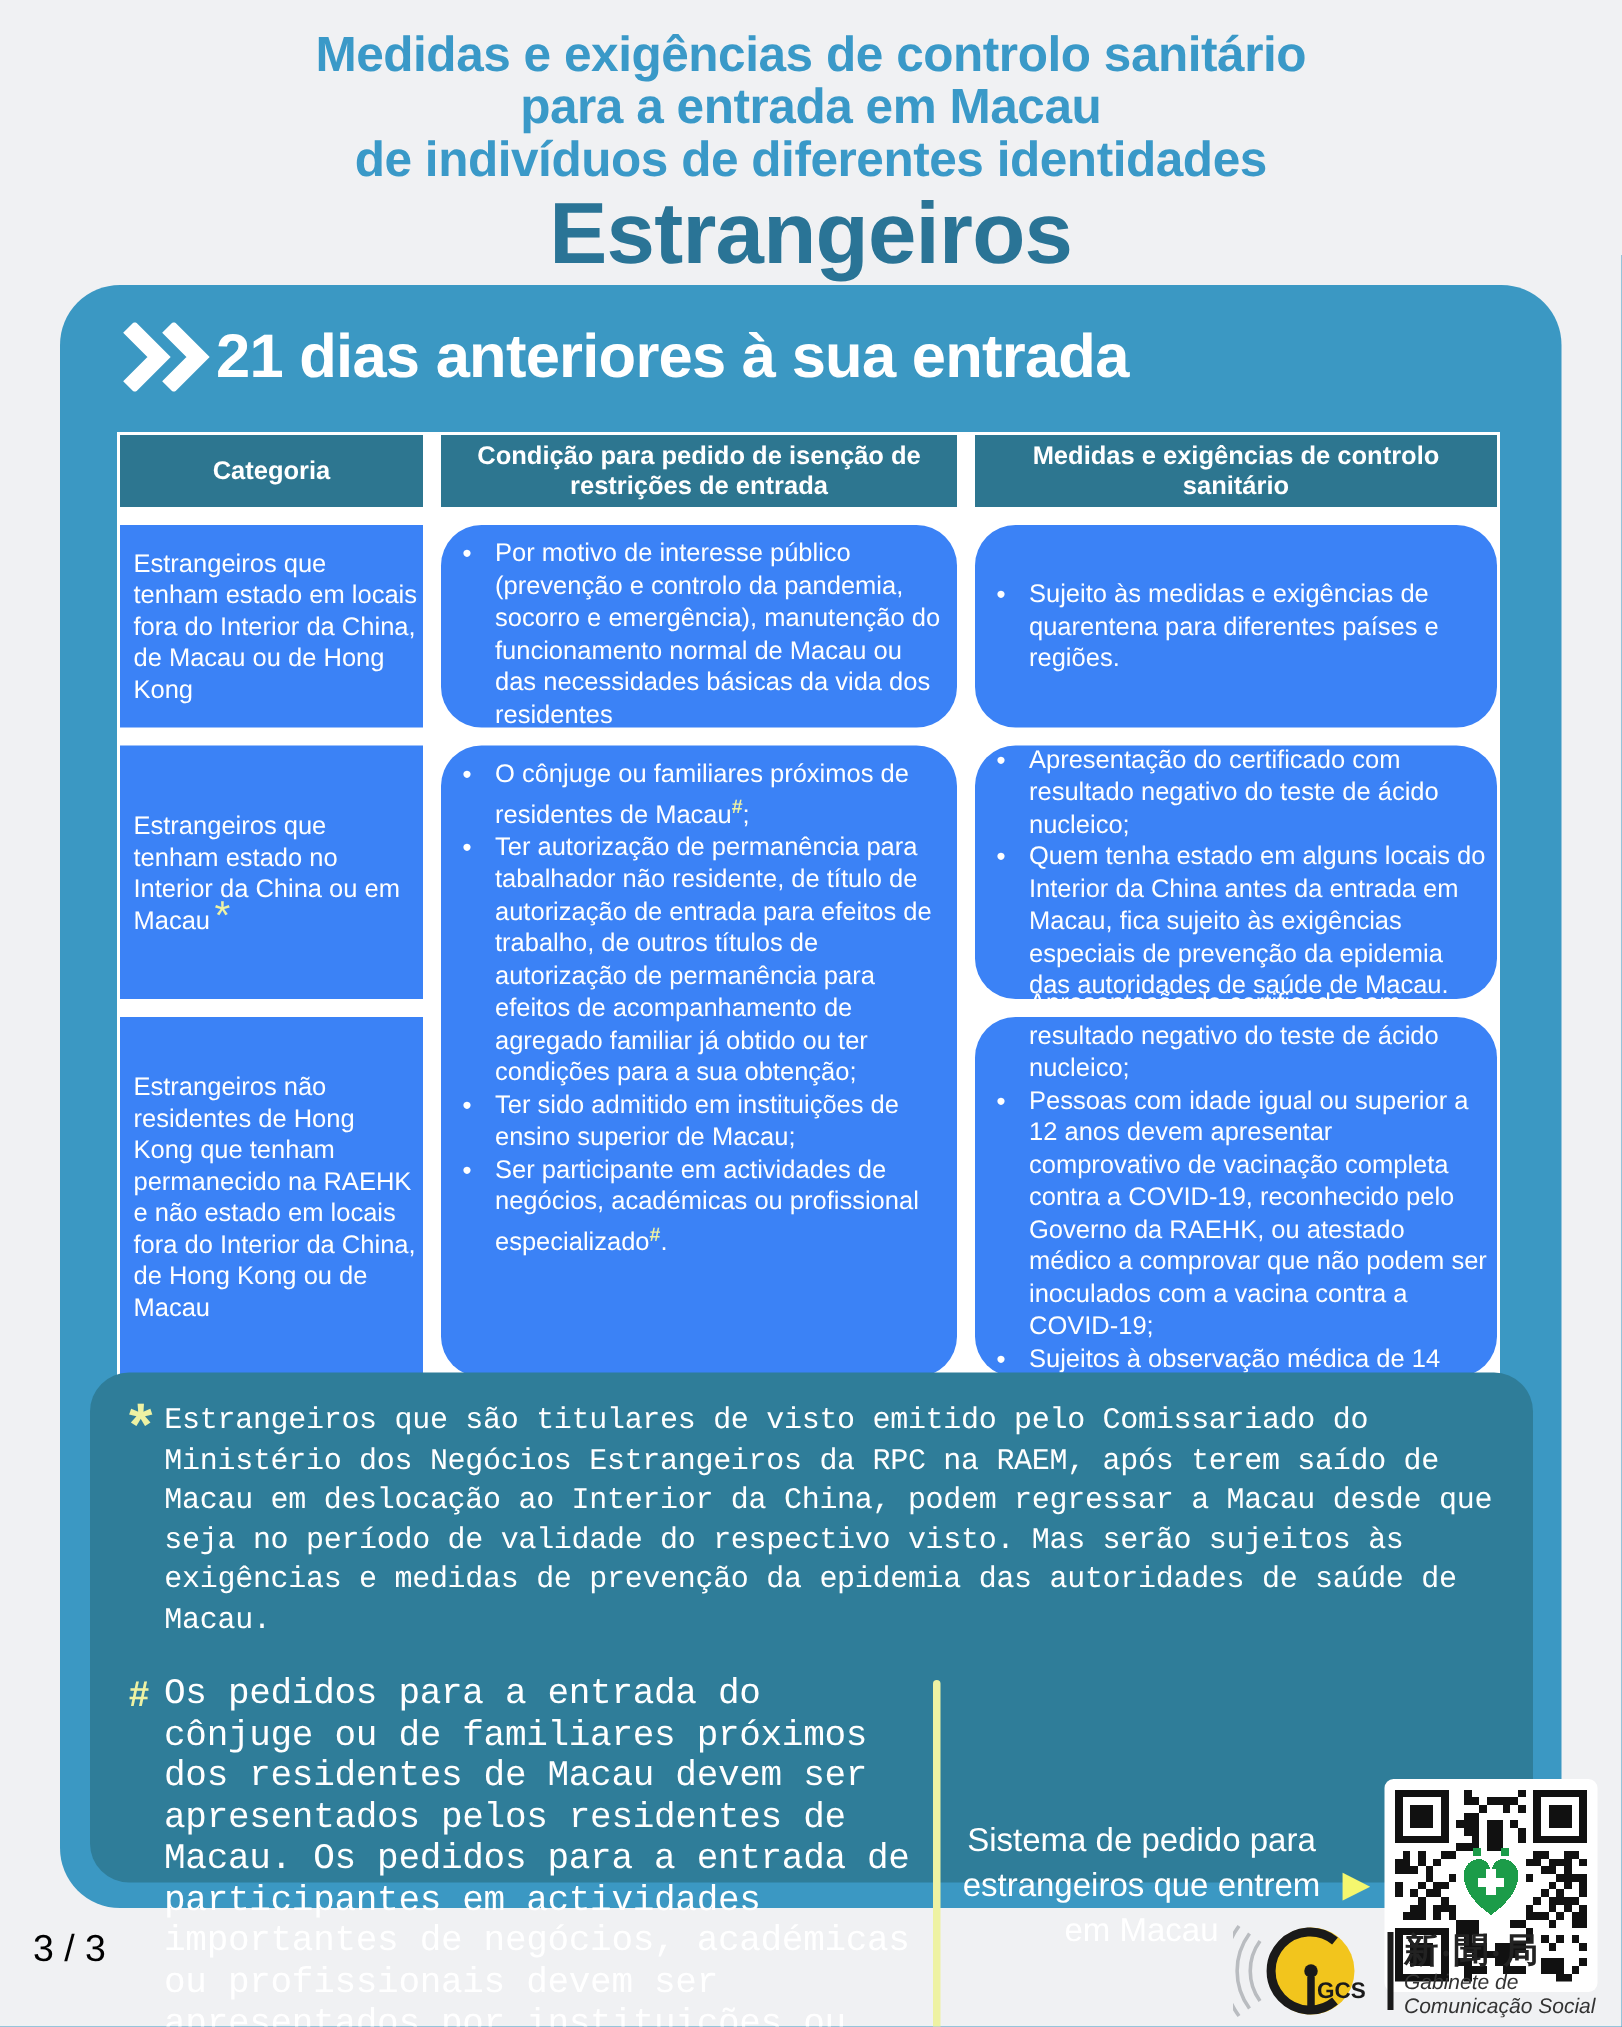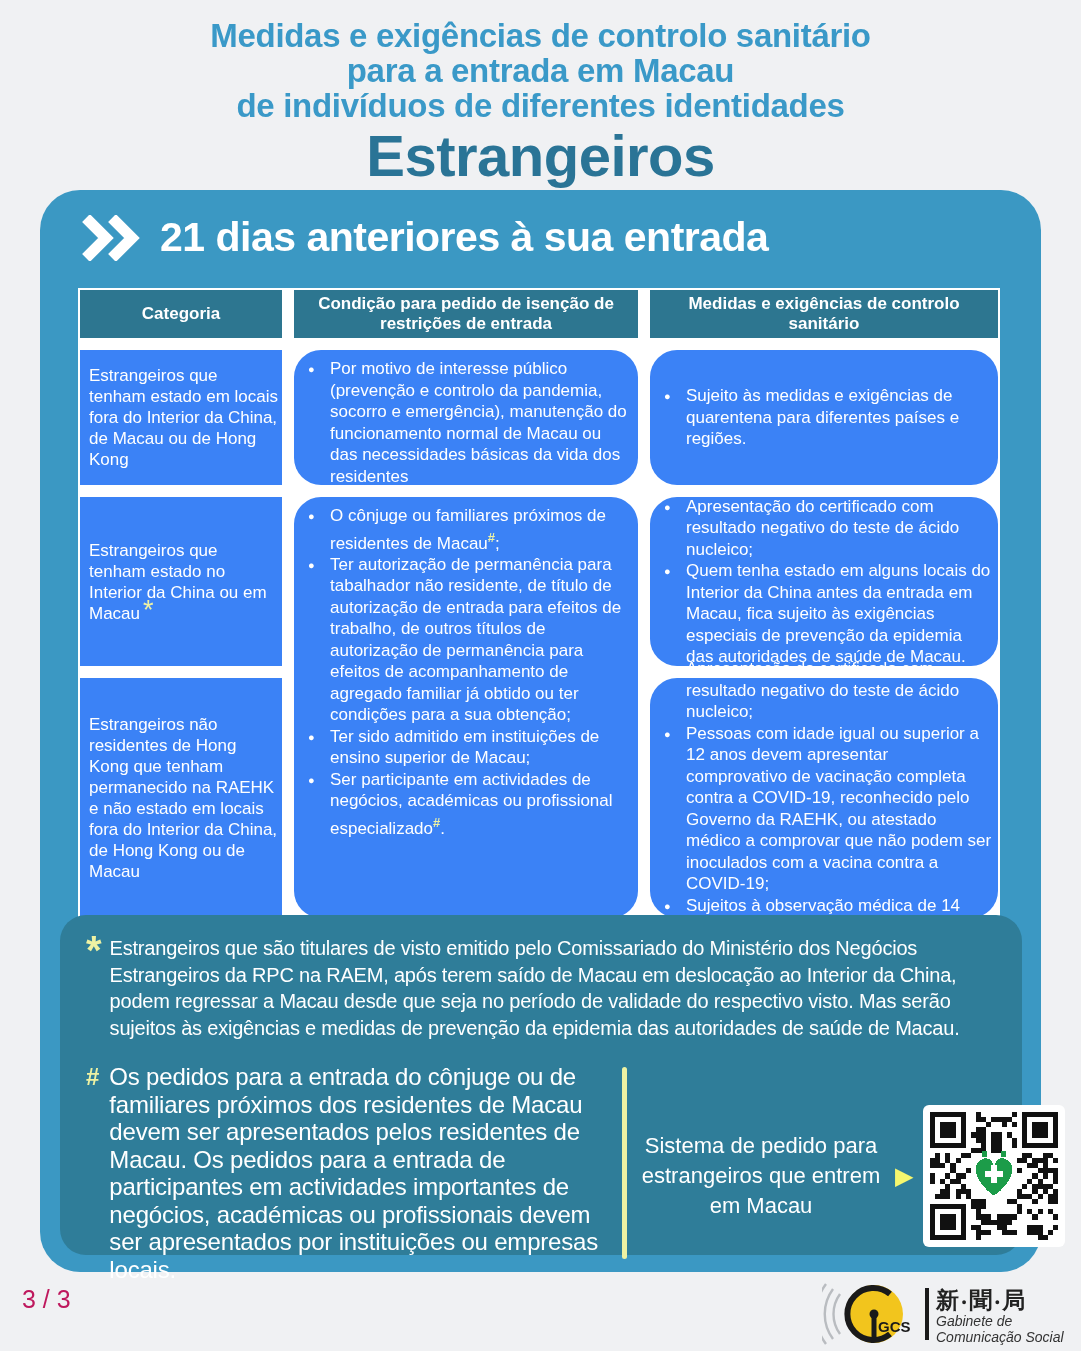--- a/index.html
+++ b/index.html
@@ -13,21 +13,21 @@
   
   .title-block{position:absolute;top:18px;left:0;width:1081px;text-align:center;}
   .title-line{color:#3a99c8;font-weight:bold;font-size:33px;line-height:35px;letter-spacing:-.3px;}
   .subtitle{color:#2a7496;font-weight:bold;font-size:58px;line-height:62px;margin-top:2px;letter-spacing:-.5px;}
 
   
   .card{
     position:absolute;left:40px;top:190px;width:1001px;height:1082px;
     background:#3b98c3;border-radius:40px;
   }
-  .card-heading{position:absolute;left:42px;top:24px;display:flex;align-items:center;gap:16px;}
+  .card-heading{position:absolute;left:42px;top:24px;display:flex;align-items:center;}
   .card-heading .chevrons{display:block;}
   .card-heading h2{
     margin:0;color:#ffffff;font-size:41px;font-weight:bold;letter-spacing:-.5px;
   }
 
   
   .grid{
     position:absolute;left:38px;top:98px;width:922px;box-sizing:border-box;
     display:grid;
     grid-template-columns:202px 344px 1fr;
@@ -57,39 +57,39 @@
   .r2c1{grid-column:1;grid-row:3}.r2c2{grid-column:2;grid-row:3 / span 2}.r2c3{grid-column:3;grid-row:3}
   .r3c1{grid-column:1;grid-row:4}.r3c3{grid-column:3;grid-row:4}
 
   
   .panel{
     position:absolute;left:20px;top:725px;width:962px;height:340px;
     background:#2f7d99;border-radius:26px;box-sizing:border-box;
     padding:20px 24px 14px 26px;color:#fff;
   }
   .fn{display:flex;}
-  .fn p{margin:0;font-size:20px;line-height:26.5px;letter-spacing:-.2px;}
+  .fn p{margin:0;font-size:20px;line-height:26.5px;letter-spacing:-.2px;font-family:Liberation Mono, monospace;}
   .fn-mark{color:#eef2a3;font-weight:bold;}
   .star-mark{font-size:40px;line-height:30px;margin-right:8px;}
   .hash-mark{font-size:24px;line-height:28px;margin-right:10px;}
   .fn-bottom{display:flex;margin-top:22px;}
   .fn.hash{width:528px;flex:0 0 auto;}
   .fn.hash p{font-size:24px;line-height:27.5px;}
   .divider{flex:0 0 auto;width:5px;border-radius:3px;background:#eef2a3;margin:4px 10px 24px 8px;}
   .qr-block{flex:1;display:flex;align-items:center;justify-content:center;gap:10px;padding-top:6px;}
   .qr-label{margin:0;width:248px;text-align:center;font-size:22px;line-height:30px;}
   .arrow{color:#f5f76e;font-size:24px;line-height:1;}
   .qr-box{
     width:142px;height:142px;background:#fff;border-radius:6px;
     display:flex;align-items:center;justify-content:center;flex:0 0 auto;
   }
   .qr-box svg{width:128px;height:128px;}
 
   
-  .page-number{position:absolute;left:22px;top:1285px;color:#be185d;font-size:25px;}
+  .page-number{position:absolute;left:22px;top:1285px;color:#000000;font-size:25px;}
   .gcs-logo{position:absolute;left:822px;top:1280px;}
   .gcs-cn{font-size:23px;fill:#222;font-weight:bold;letter-spacing:2px;}
   .gcs-pt{font-size:14px;fill:#333;font-style:italic;}
 </style>
 </head>
 <body>
 
 <header class="title-block">
   <div class="title-line">Medidas e exigências de controlo sanitário</div>
   <div class="title-line">para a entrada em Macau</div>

